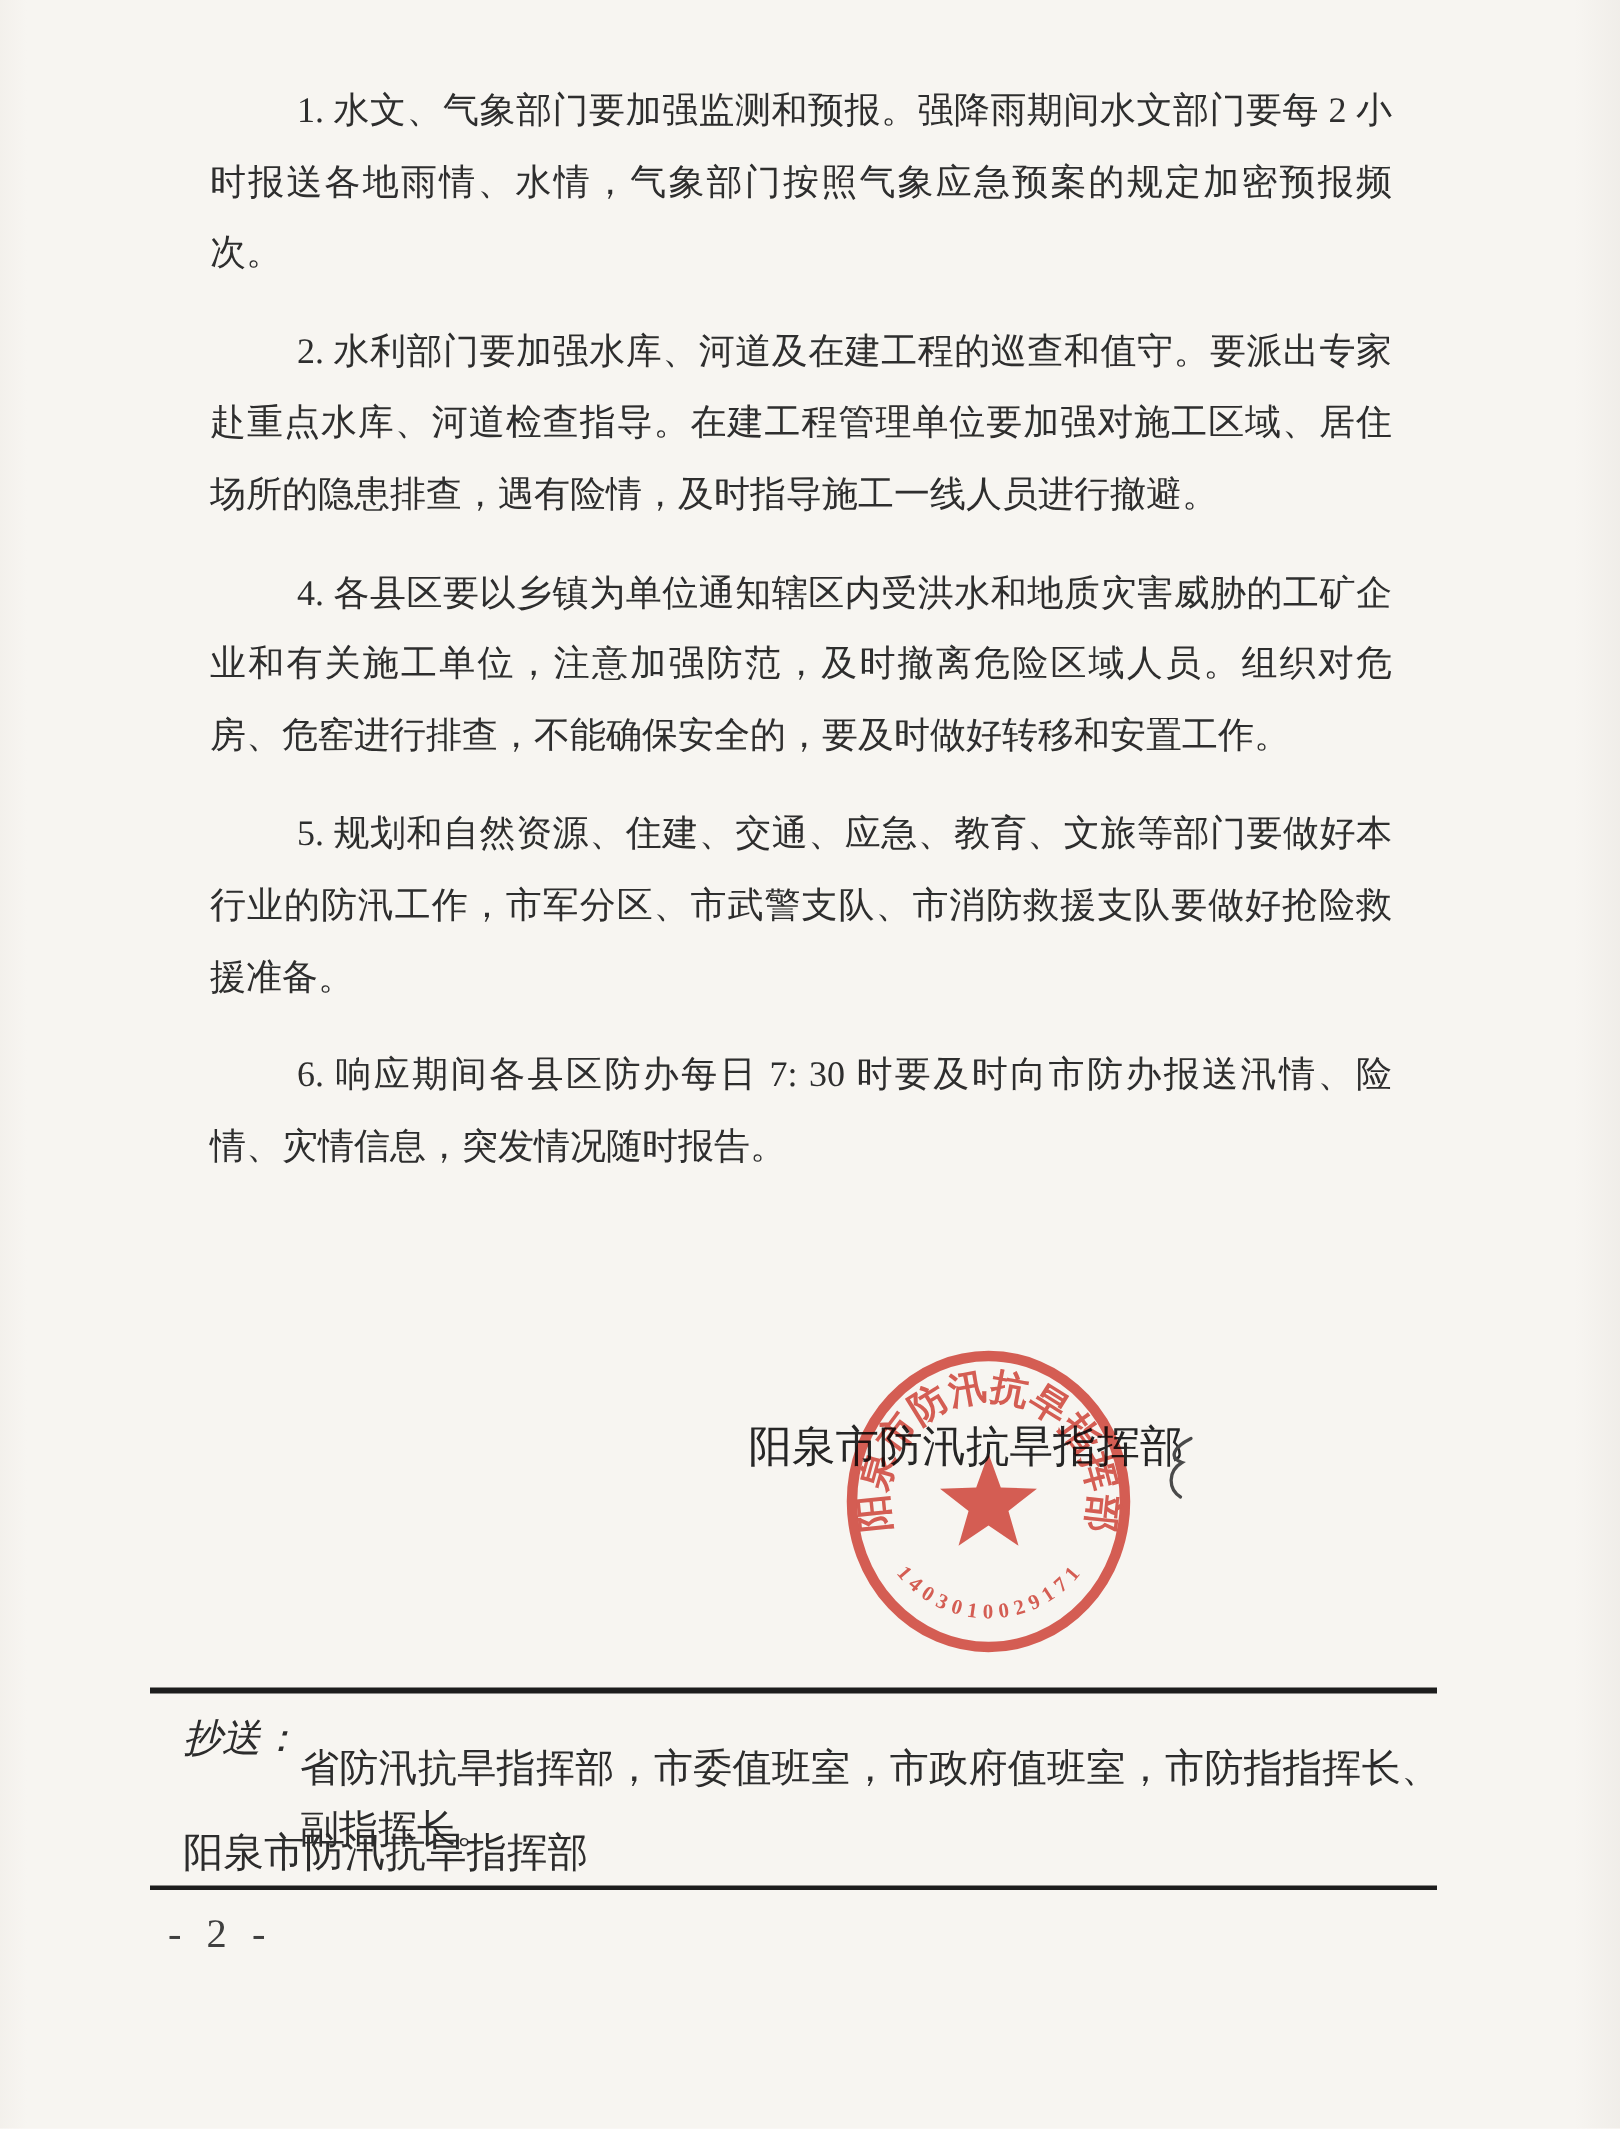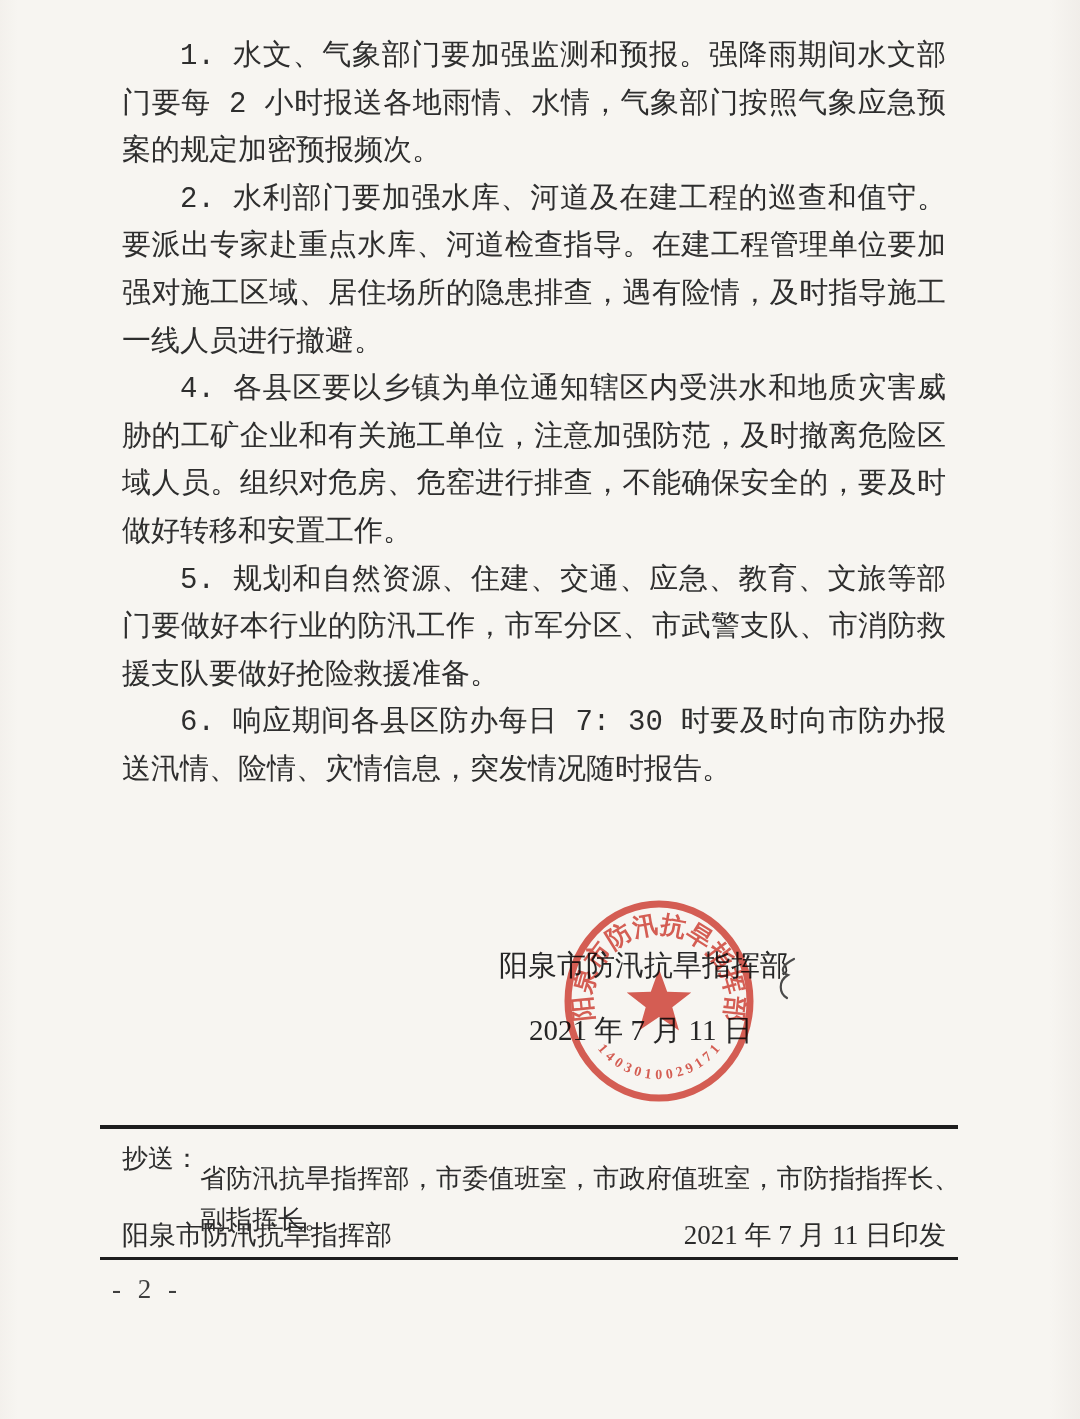--- a/index.html
+++ b/index.html
@@ -16,28 +16,27 @@
       linear-gradient(90deg, rgba(235,231,226,.35) 0px, rgba(247,245,241,0) 18px),
       linear-gradient(270deg, rgba(230,226,221,.4) 0px, rgba(247,245,241,0) 30px),
       #f7f5f1;
   }
   
   .body-text{
     position:absolute;left:122px;top:33px;width:824px;
     color:#2e2e2e;
   }
   .body-text p{
-    margin:0;
-    font-size:29px;
+    margin:18px;
+    font-size:24px;
     line-height:47.6px;
     text-align:justify;
     text-justify:inter-character;
     text-indent:58px;
     letter-spacing:0;
-    font-family:Liberation Mono, monospace;
   }
   
   .sig-org{
     position:absolute;left:499px;top:946px;
     font-size:29px;line-height:38px;color:#262626;
     white-space:nowrap;
   }
   .sig-date{
     position:absolute;left:529px;top:1011px;
     font-size:29px;line-height:38px;color:#262626;
@@ -62,21 +61,21 @@
   .rule{
     position:absolute;left:100px;width:858px;background:#1d1d1d;
   }
   .rule-thick{top:1125px;height:4px;}
   .rule-thin{top:1257px;height:3px;}
   .cc-row{
     position:absolute;left:122px;top:1138px;width:840px;
     display:flex;align-items:flex-start;
     color:#2c2c2c;font-size:26px;line-height:41px;
   }
-  .cc-label{flex:0 0 78px;white-space:nowrap;}
+  .cc-label{flex:0 0 78px;white-space:nowrap;font-style:italic;}
   .cc-text{
     width:760px;
     text-align:justify;text-justify:inter-character;margin-top:20px;
   }
   .issuer-row{
     position:absolute;left:122px;top:1218px;width:824px;
     display:flex;justify-content:space-between;align-items:baseline;
     color:#2c2c2c;font-size:27px;line-height:34px;
   }
   .issuer-row span{white-space:nowrap;}
@@ -93,21 +92,20 @@
 
   <div class="body-text">
     <p>1. 水文、气象部门要加强监测和预报。强降雨期间水文部门要每 2 小时报送各地雨情、水情，气象部门按照气象应急预案的规定加密预报频次。</p>
     <p>2. 水利部门要加强水库、河道及在建工程的巡查和值守。要派出专家赴重点水库、河道检查指导。在建工程管理单位要加强对施工区域、居住场所的隐患排查，遇有险情，及时指导施工一线人员进行撤避。</p>
     <p>4. 各县区要以乡镇为单位通知辖区内受洪水和地质灾害威胁的工矿企业和有关施工单位，注意加强防范，及时撤离危险区域人员。组织对危房、危窑进行排查，不能确保安全的，要及时做好转移和安置工作。</p>
     <p>5. 规划和自然资源、住建、交通、应急、教育、文旅等部门要做好本行业的防汛工作，市军分区、市武警支队、市消防救援支队要做好抢险救援准备。</p>
     <p>6. 响应期间各县区防办每日 7: 30 时要及时向市防办报送汛情、险情、灾情信息，突发情况随时报告。</p>
   </div>
 
   <div class="sig-org">阳泉市防汛抗旱指挥部</div>
-  <div class="sig-date">2021 年 7 月 11 日</div>
 
   <svg class="pen-mark" viewBox="0 0 26 46">
     <path d="M20,3 C8,9 5,16 14,19 C4,25 5,37 13,42" fill="none" stroke="#4a4a4a" stroke-width="2.2" stroke-linecap="round"></path>
   </svg>
 
   <svg class="seal" viewBox="0 0 220 230" xmlns="http://www.w3.org/2000/svg" xmlns:xlink="http://www.w3.org/1999/xlink">
     <defs>
       <path id="sealTopArc" d="M 45.3,136 A 68,68 0 1 1 174.7,136"></path>
       <path id="sealBottomArc" d="M 46.1,159.7 A 78,78 0 0 0 173.9,159.7"></path>
     </defs>
@@ -125,20 +123,19 @@
 
   <div class="rule rule-thick"></div>
 
   <div class="cc-row">
     <span class="cc-label">抄送：</span>
     <span class="cc-text">省防汛抗旱指挥部，市委值班室，市政府值班室，市防指指挥长、副指挥长。</span>
   </div>
 
   <div class="issuer-row">
     <span>阳泉市防汛抗旱指挥部</span>
-    <span>2021 年 7 月 11 日印发</span>
   </div>
 
   <div class="rule rule-thin"></div>
 
   <div class="page-number">- 2 -</div>
 
 </div>
 
 </body></html>

